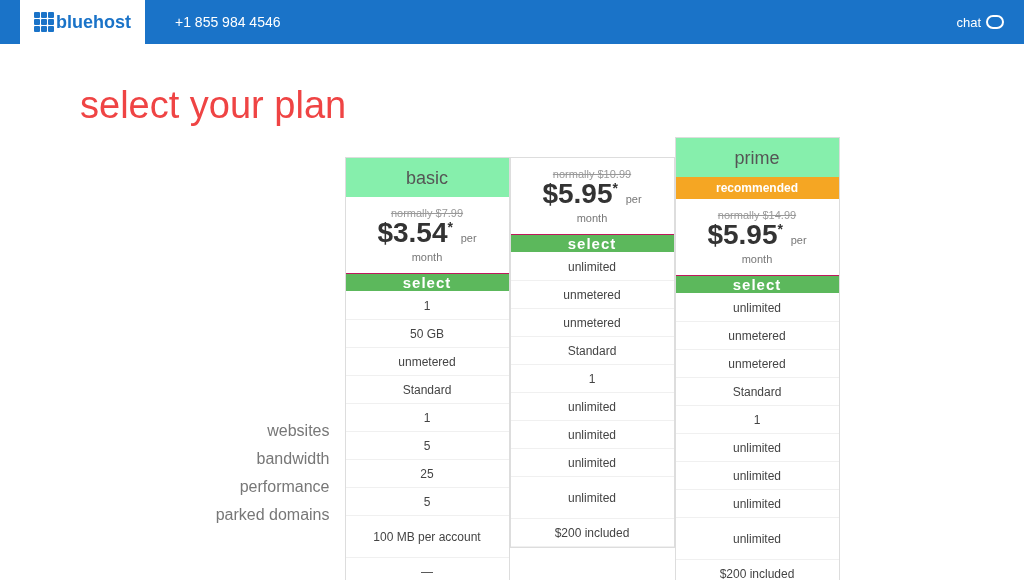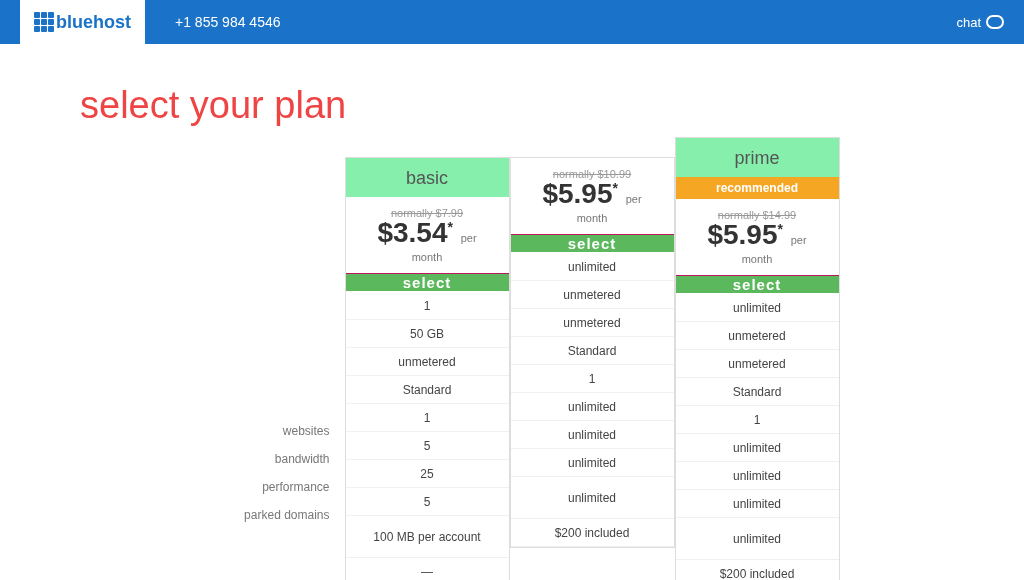--- a/index.html
+++ b/index.html
@@ -78,21 +78,21 @@
     }
 
     
     .feature-labels {
       min-width: 160px;
       padding-top: 130px;
       text-align: right;
       padding-right: 15px;
     }
     .feature-label {
-      font-size: 12px;
+      font-size: 16px;
       color: #777;
       height: 28px;
       display: flex;
       align-items: center;
       justify-content: flex-end;
     }
 
     
     .plan-card {
       width: 165px;

